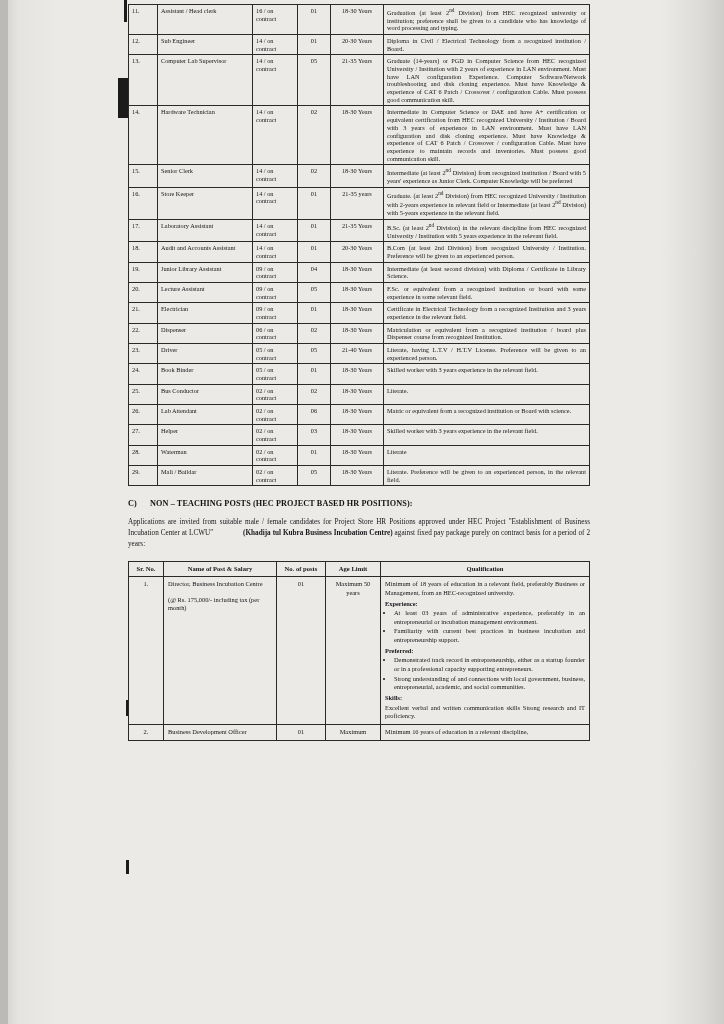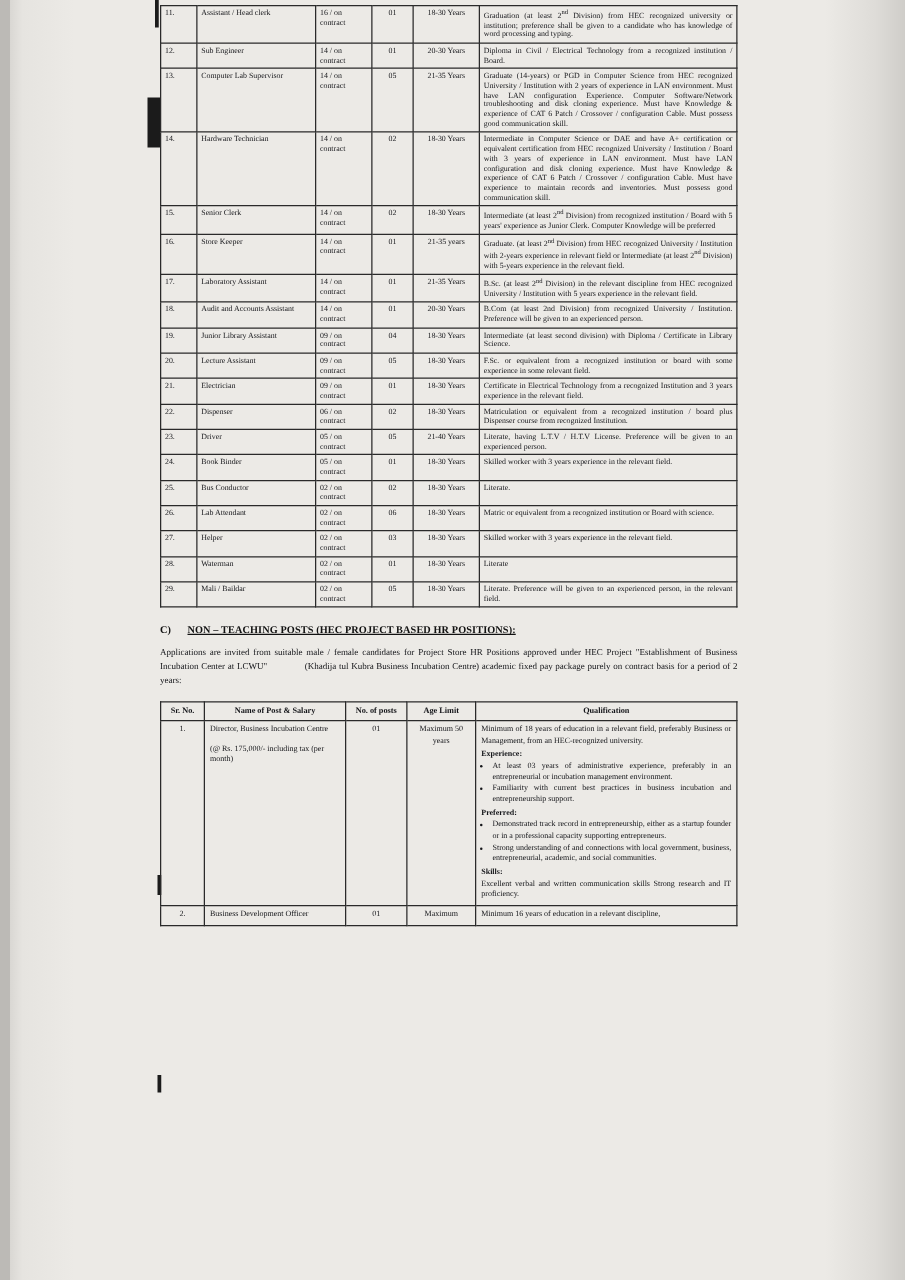--- a/index.html
+++ b/index.html
@@ -68,29 +68,29 @@
   }
   .sec-head {
     display: flex;
     gap: 8px;
     align-items: baseline;
     font-weight: bold;
     font-size: 8.2px;
     letter-spacing: .1px;
   }
   .sec-head .label { width: 14px; }
-  .sec-head .title { text-decoration: underline; }
+  .sec-head .title { }
   .para {
     margin-top: 9px;
     font-size: 7.2px;
     line-height: 1.5;
     text-align: justify;
     color: #15161a;
   }
-  .para .b { font-weight: normal; margin-left: 28px; }
+  .para .b { font-weight: bold; margin-left: 28px; }
   table.tbl2 {
     margin-top: 11px;
     border-collapse: collapse;
     width: 462px;
     table-layout: fixed;
     font-size: 6.4px;
     line-height: 1.3;
     color: #15161a;
   }
   table.tbl2 td, table.tbl2 th {
@@ -288,21 +288,21 @@
       </tbody>
     </table>
 
     <div class="section">
       <div class="sec-head">
         <span class="label">C)</span>
         <span class="title">NON – TEACHING POSTS (HEC PROJECT BASED HR POSITIONS):</span>
       </div>
       <div class="para">
         <span>Applications are invited from suitable male / female candidates for Project Store HR Positions approved under HEC Project</span>
-        <span>"Establishment of Business Incubation Center at LCWU" </span><span class="b">(Khadija tul Kubra Business Incubation Centre)</span><span> academic fixed pay</span>
+        <span>"Establishment of Business Incubation Center at LCWU" </span><span class="b">(Khadija tul Kubra Business Incubation Centre)</span><span> against fixed pay</span>
         <span>package purely on contract basis for a period of 2 years:</span>
       </div>
     </div>
 
     <table class="tbl2">
       <thead>
         <tr>
           <th class="h-sr">Sr. No.</th>
           <th class="h-post">Name of Post &amp; Salary</th>
           <th class="h-no">No. of posts</th>

